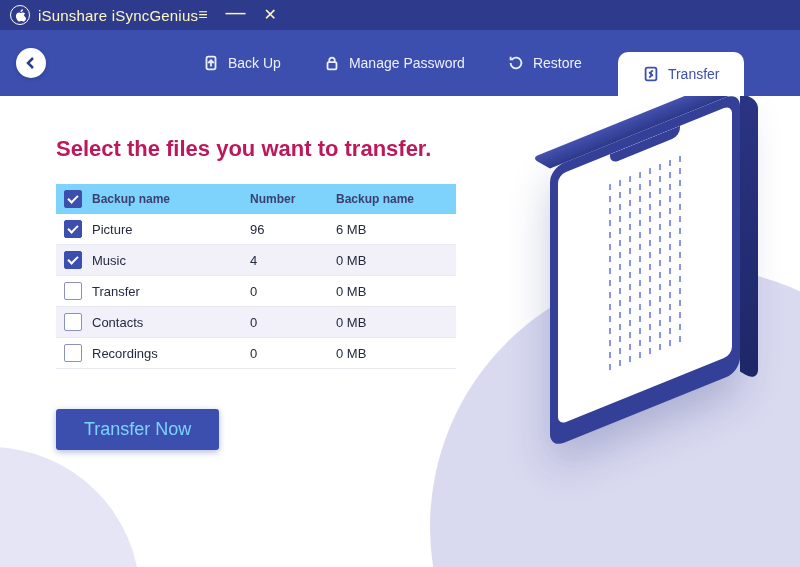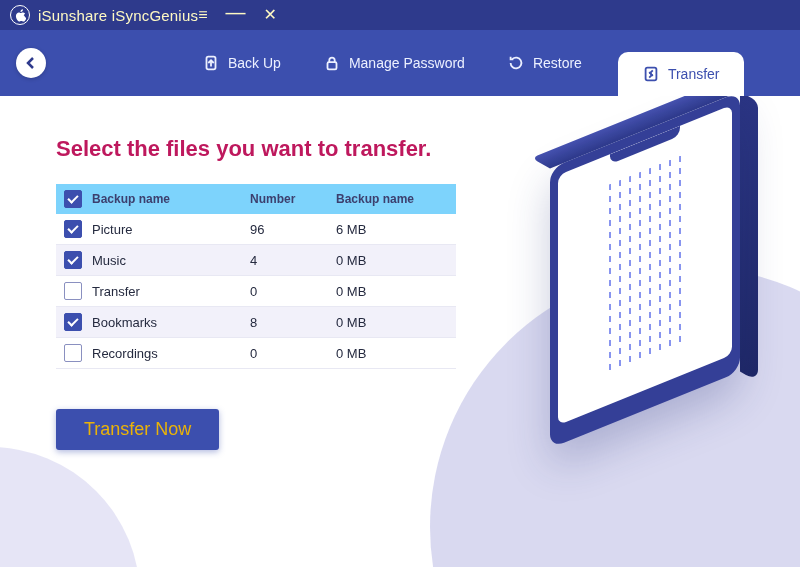--- a/index.html
+++ b/index.html
@@ -94,21 +94,21 @@
   .checkbox {
     width:16px; height:16px; border:1.5px solid #8a90c0; border-radius:2px;
     display:flex; align-items:center; justify-content:center; cursor:pointer;
     background:#fff;
   }
   .checkbox.checked { background:var(--brand-blue); border-color:var(--brand-blue);}
   .checkbox.checked::after { content:""; width:8px; height:4px; border:2px solid #fff; border-top:none; border-right:none; transform:rotate(-45deg); margin-top:-3px;}
   .transfer-btn {
     margin-top:40px;
     background:var(--brand-blue);
-    color:#eab308; font-size:18px; border:none;
+    color:#7dd3fc; font-size:18px; border:none;
     padding:10px 28px; border-radius:3px; cursor:pointer;
     box-shadow:0 2px 6px rgba(60,79,174,.4);
   }
 
   
   .phone-wrap { position:absolute; right:60px; top:130px; z-index:6; }
   .phone {
     position:relative;
     width:190px; height:280px;
     transform: skewY(-22deg);
@@ -257,25 +257,25 @@
               <span class="checkbox"></span>
               <span>Transfer</span>
             </div>
           </td>
           <td>0</td>
           <td>0 MB</td>
         </tr>
         <tr class="even">
           <td>
             <div class="cell-name">
-              <span class="checkbox checked"></span>
-              <span>Bookmarks</span>
-            </div>
-          </td>
-          <td>8</td>
+              <span class="checkbox"></span>
+              <span>Contacts</span>
+            </div>
+          </td>
+          <td>0</td>
           <td>0 MB</td>
         </tr>
         <tr class="odd">
           <td>
             <div class="cell-name">
               <span class="checkbox"></span>
               <span>Recordings</span>
             </div>
           </td>
           <td>0</td>

